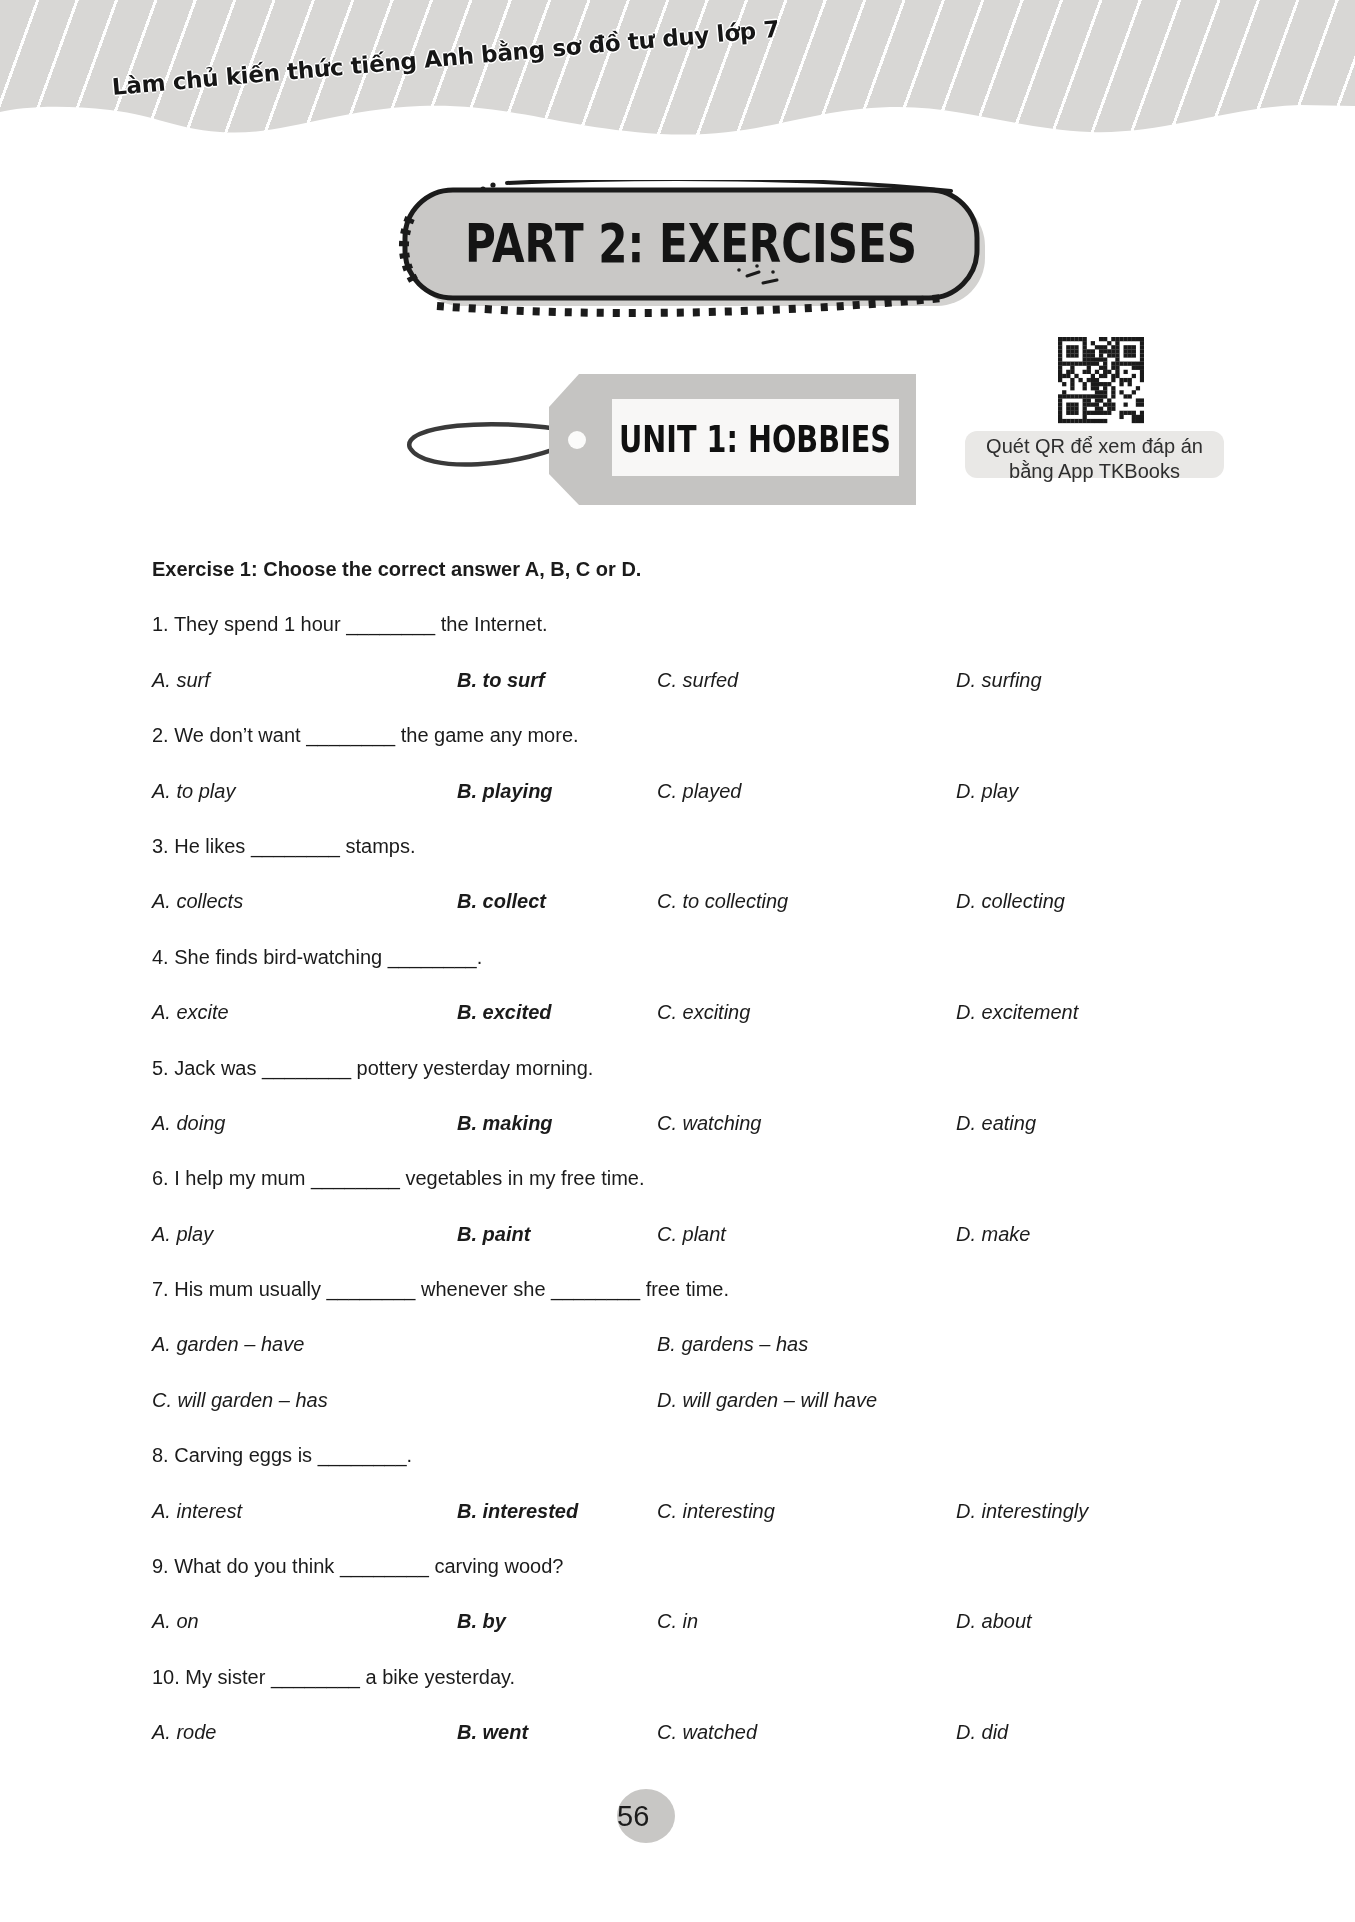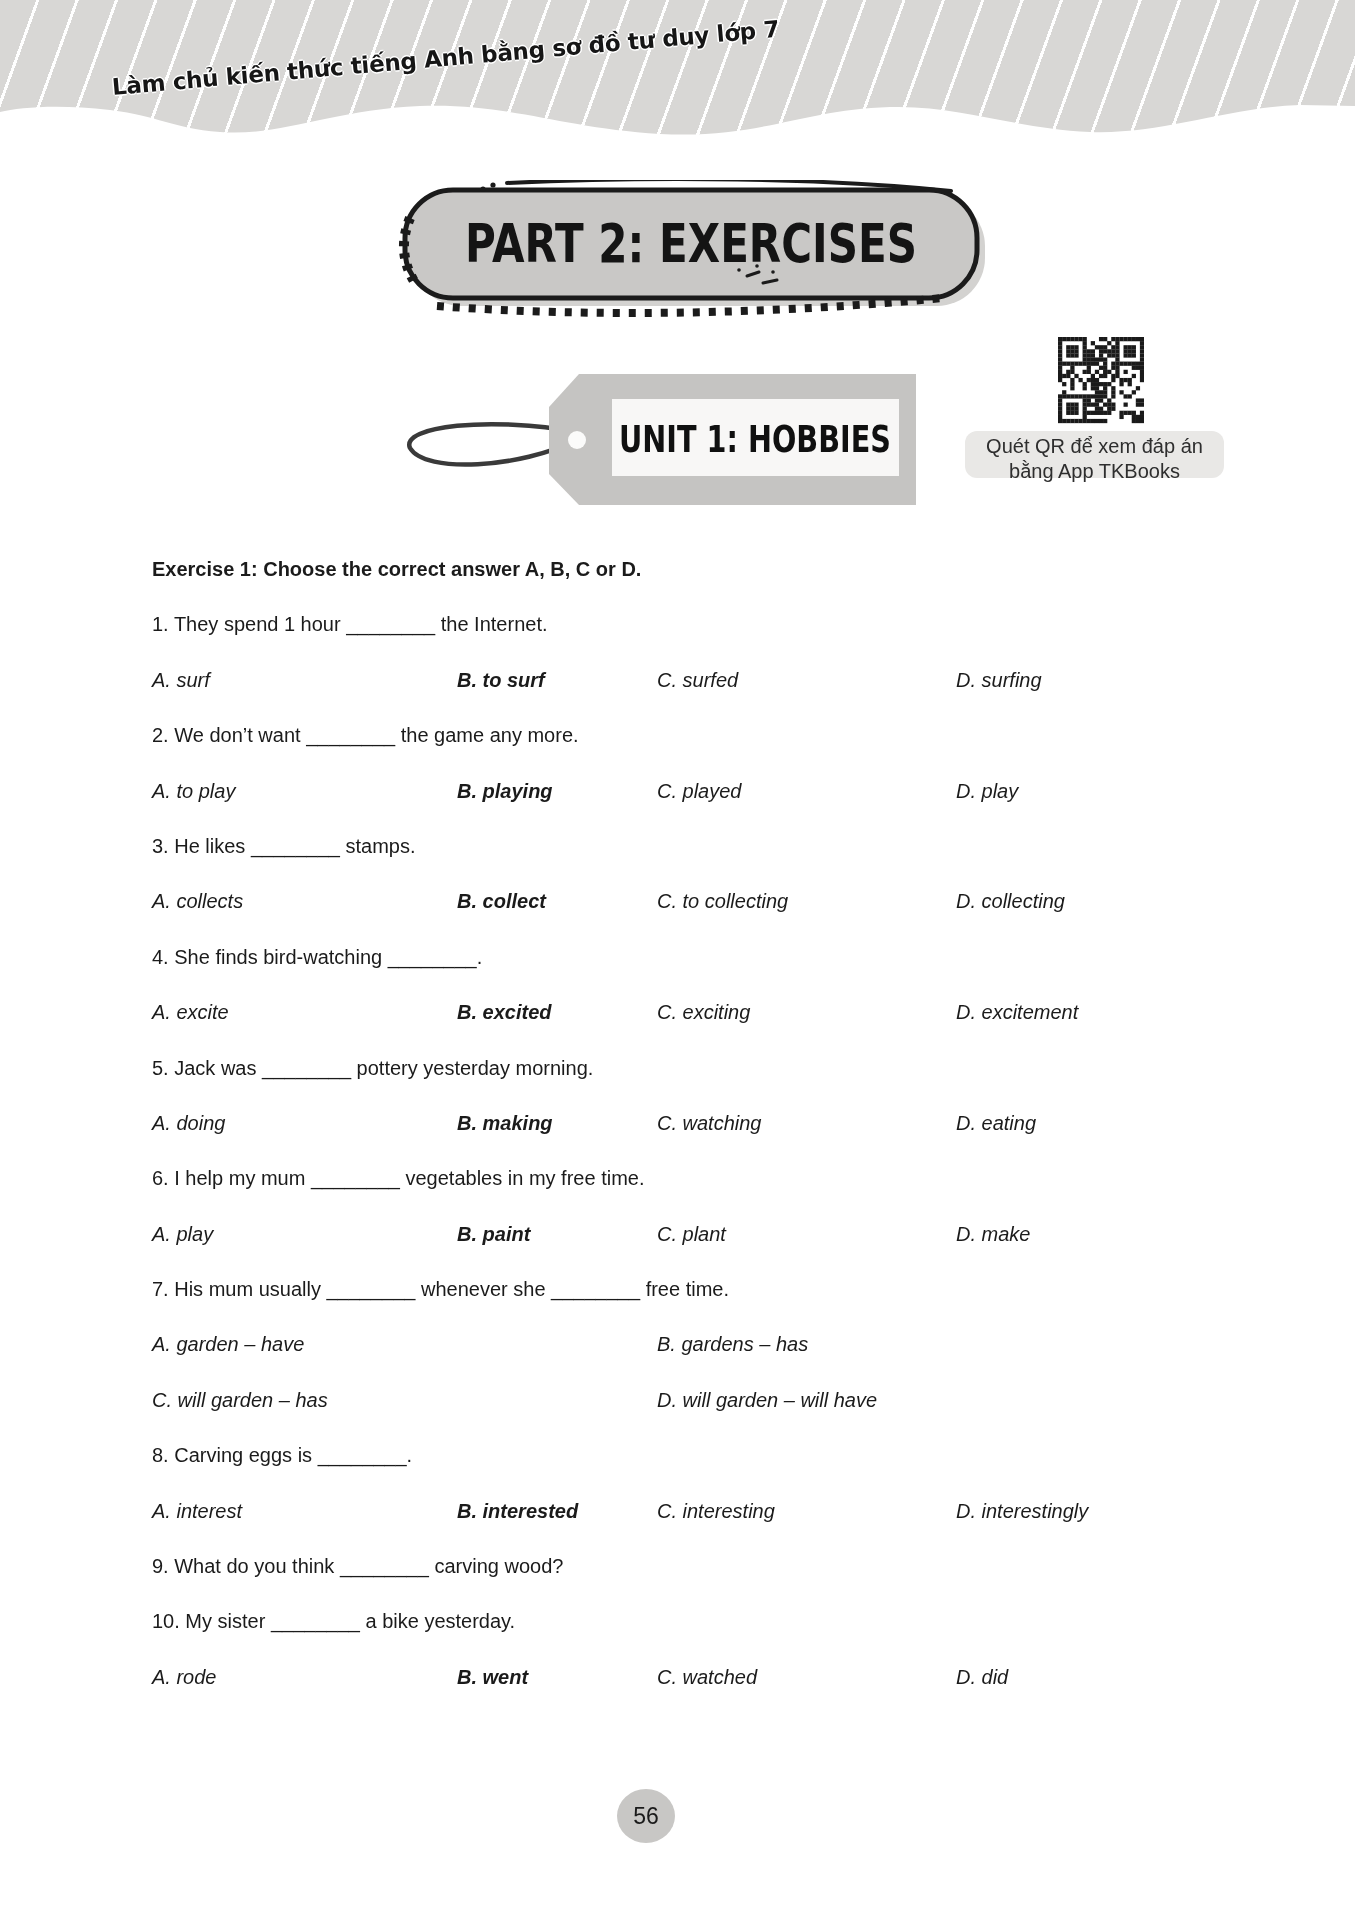--- a/index.html
+++ b/index.html
@@ -34,21 +34,21 @@
   
   .exercise{position:absolute;left:152px;top:542px;width:1150px;}
   .row{position:relative;height:55.4px;line-height:55.4px;font-size:20px;white-space:nowrap;}
   .row.hd{font-weight:bold;}
   .opt{position:absolute;top:0;font-style:italic;line-height:55.4px;}
   .c0{left:0;} .c1{left:305px;font-weight:bold;} .c2{left:505px;} .c3{left:758px;margin-left:46px;}
   .t0{left:0;} .t1{left:505px;}
   
   .page-badge{
     position:absolute;left:617px;top:1789px;width:58px;height:54px;border-radius:50%;
-    background:#c8c7c5;text-align:center;line-height:54px;font-size:23px;color:#1b1b1b;
+    background:#c8c7c5;text-align:left;line-height:54px;font-size:29px;color:#1b1b1b;
   }
 </style>
 </head>
 <body>
 
 <div class="band">
   <svg class="wave" viewBox="0 0 1355 40" preserveAspectRatio="none">
     <path fill="#ffffff" d="M0,14 C20,9 60,6 110,12 C160,18 170,30 220,34 C280,39 330,12 420,8
       C510,5 560,30 660,36 C760,41 800,12 890,9 C960,7 1010,30 1090,34
       C1160,37 1230,9 1300,7 L1355,8 L1355,40 L0,40 Z"></path>
@@ -390,20 +390,26 @@
         <span class="opt t1">D. will garden – will have</span>
       </div>
       <div class="row">8. Carving eggs is ________.</div>
       <div class="row opts">
         <span class="opt c0">A. interest</span>
         <span class="opt c1">B. interested</span>
         <span class="opt c2">C. interesting</span>
         <span class="opt c3">D. interestingly</span>
       </div>
       <div class="row">9. What do you think ________ carving wood?</div>
+      <div class="row opts">
+        <span class="opt c0">A. on</span>
+        <span class="opt c1">B. by</span>
+        <span class="opt c2">C. in</span>
+        <span class="opt c3">D. about</span>
+      </div>
       <div class="row">10. My sister ________ a bike yesterday.</div>
       <div class="row opts">
         <span class="opt c0">A. rode</span>
         <span class="opt c1">B. went</span>
         <span class="opt c2">C. watched</span>
         <span class="opt c3">D. did</span>
       </div>
     </div>
 </div>
 

